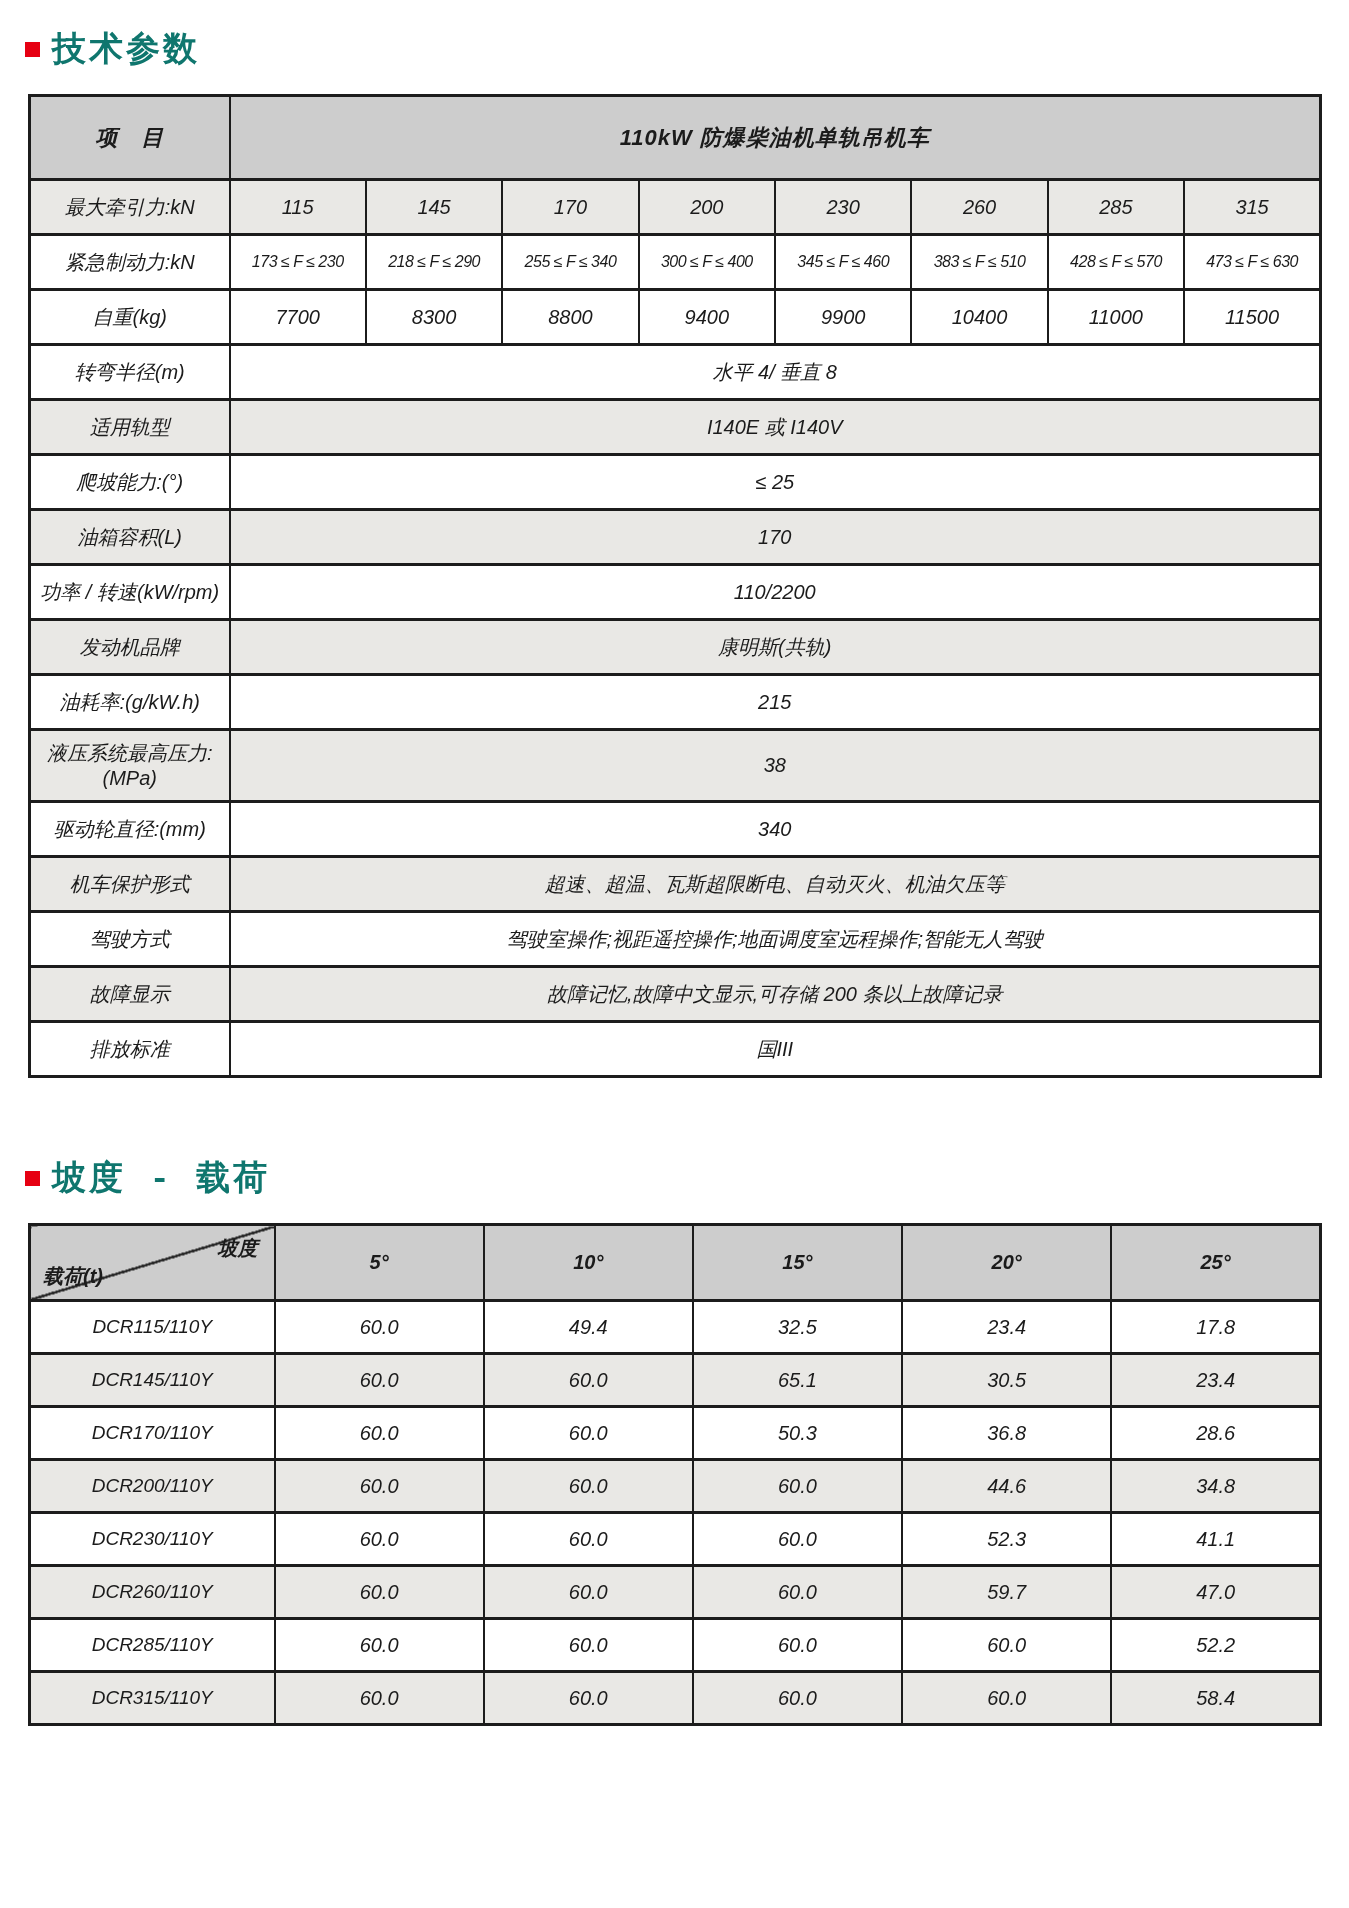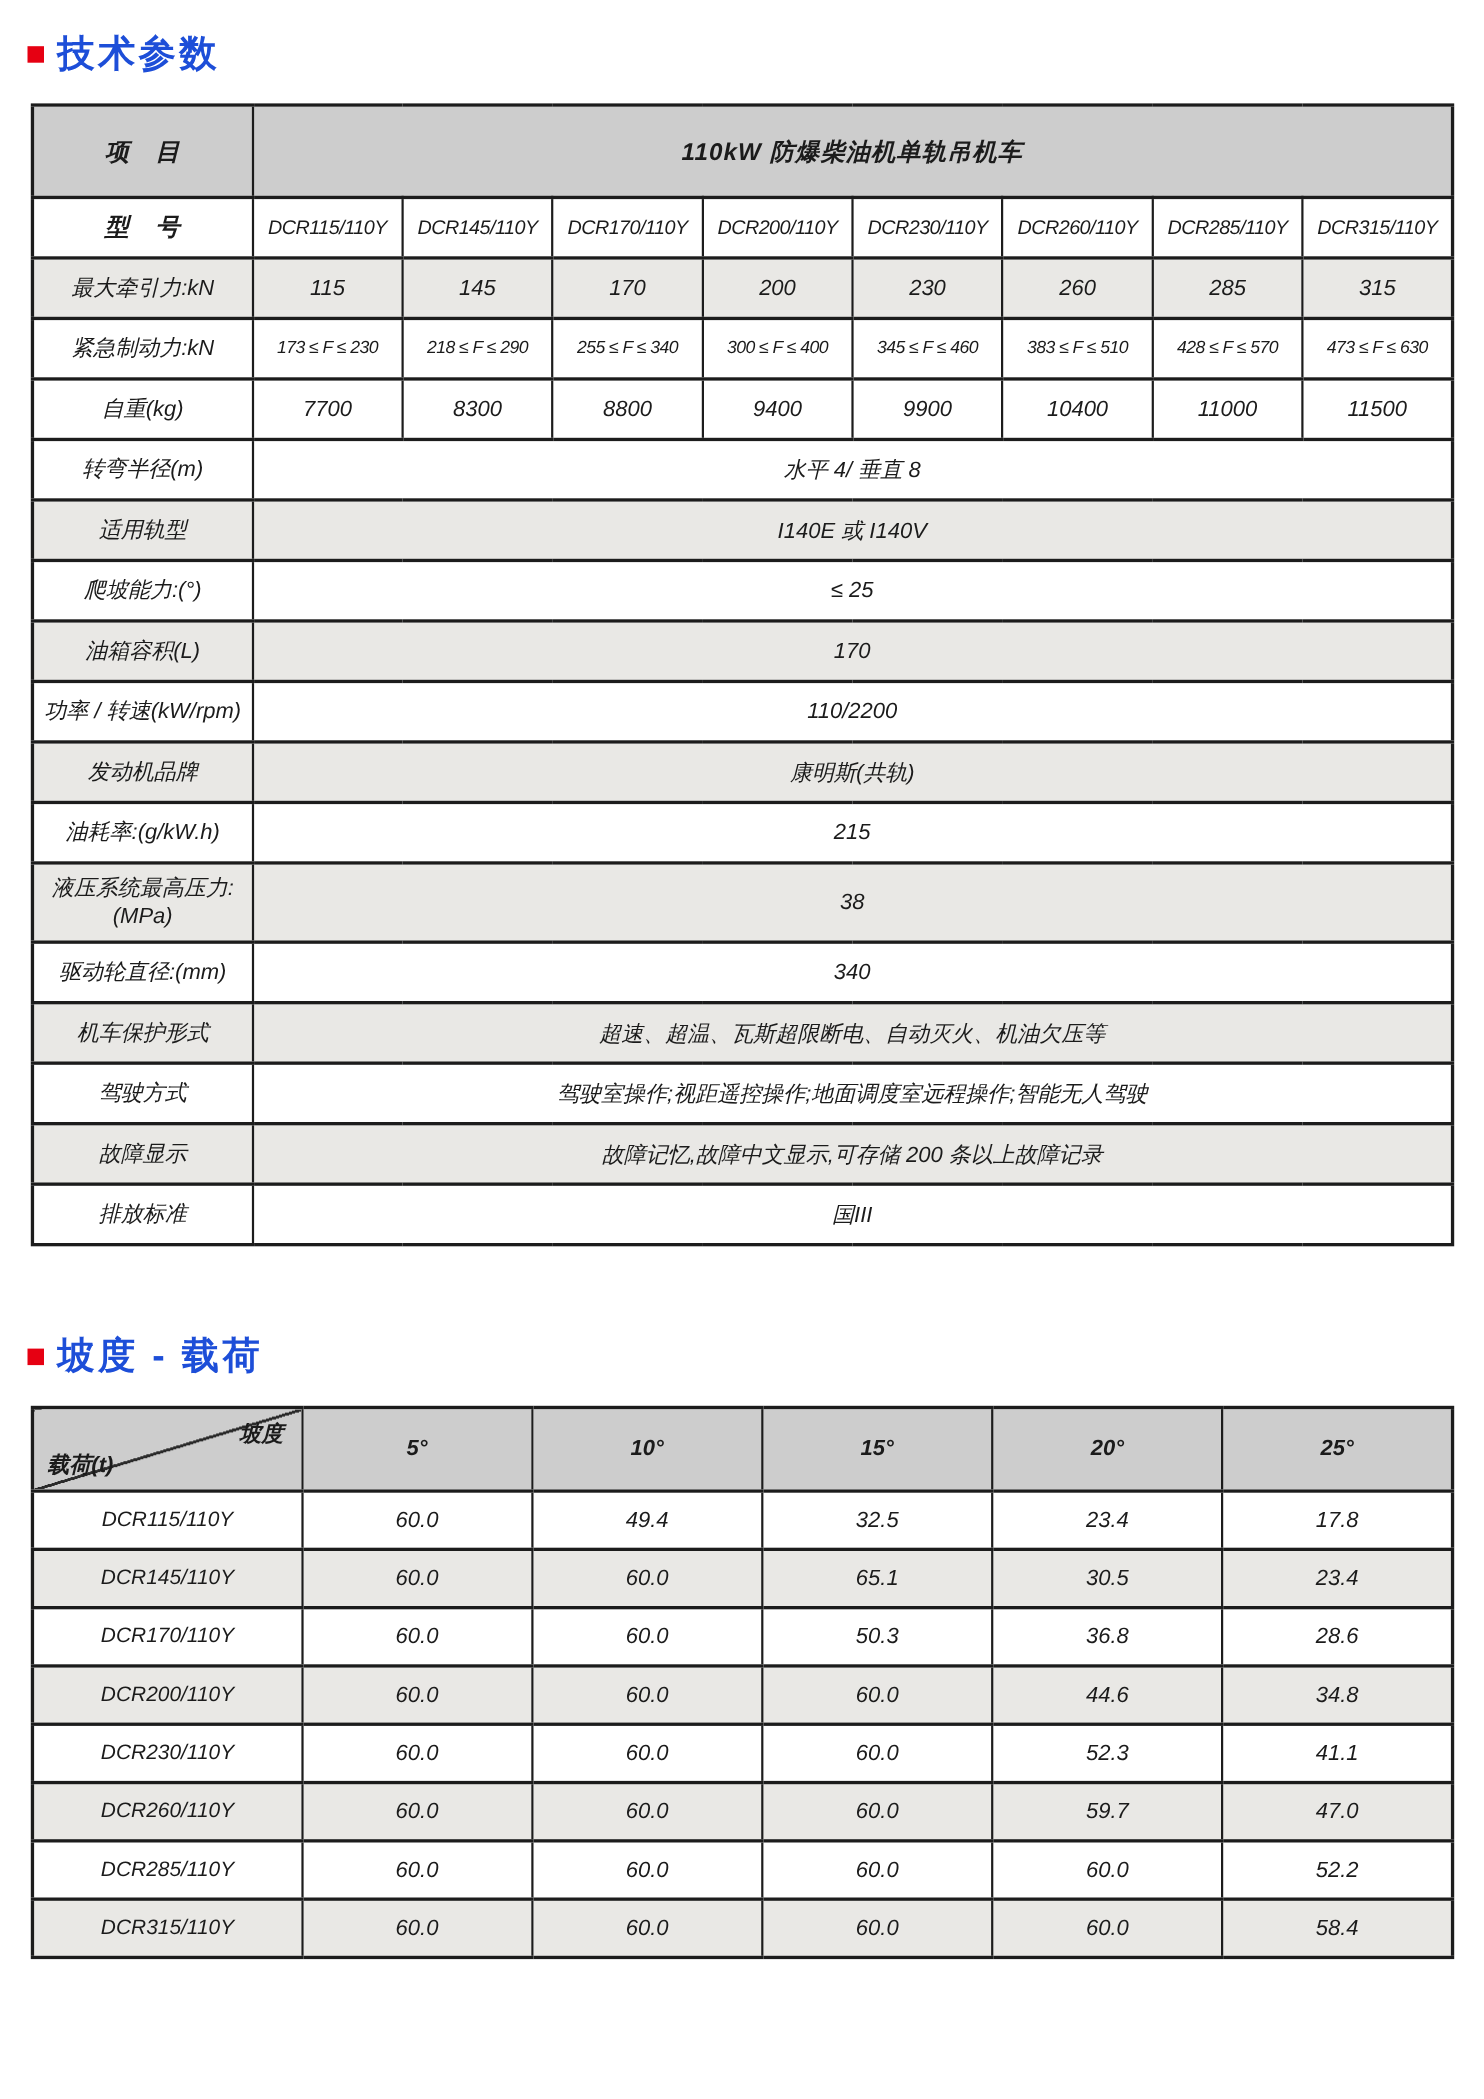--- a/index.html
+++ b/index.html
@@ -3,21 +3,21 @@
 <meta charset="utf-8">
 <style>
   html,body{margin:0;padding:0;background:#ffffff;}
   body{
     width:1349px;height:1908px;position:relative;
     font-family:"Liberation Sans","DejaVu Sans",sans-serif;
     color:#1b1b1b;
   }
   .sec-title{
     display:flex;align-items:center;margin:26px 0 0 25px;
-    font-size:34px;font-weight:bold;letter-spacing:3px;color:#1d4ed8;
+    font-size:34px;font-weight:bold;letter-spacing:3px;color:#0f766e;font-family:Liberation Mono, monospace;
   }
   .bullet{width:15px;height:15px;background:#e60012;margin-right:12px;flex:0 0 auto;}
   .sec-title.second{margin-top:77px;}
 
   table{border-collapse:collapse;table-layout:fixed;margin:22px 0 0 28px;font-style:italic;}
   table.t1,table.t2{width:1294px;border:3px solid #1c1c1c;}
   td{
     border:2px solid #1c1c1c;border-top-width:3px;border-bottom-width:3px;
     text-align:center;vertical-align:middle;
     font-size:20px;padding:2px 4px;overflow:hidden;
@@ -63,31 +63,20 @@
       <col>
       <col>
       <col>
       <col>
     </colgroup>
   <tbody>
       <tr class="hdr rhh">
     <td class="lbl hcell">项　目</td>
     <td colspan="8" class="hcell">110kW 防爆柴油机单轨吊机车</td>
   </tr>
-  <tr class="w rh">
-    <td class="lbl hcell">型　号</td>
-    <td class="model">DCR115/110Y</td>
-    <td class="model">DCR145/110Y</td>
-    <td class="model">DCR170/110Y</td>
-    <td class="model">DCR200/110Y</td>
-    <td class="model">DCR230/110Y</td>
-    <td class="model">DCR260/110Y</td>
-    <td class="model">DCR285/110Y</td>
-    <td class="model">DCR315/110Y</td>
-  </tr>
   <tr class="g rh">
     <td class="lbl">最大牵引力:kN</td>
     <td>115</td>
     <td>145</td>
     <td>170</td>
     <td>200</td>
     <td>230</td>
     <td>260</td>
     <td>285</td>
     <td>315</td>

